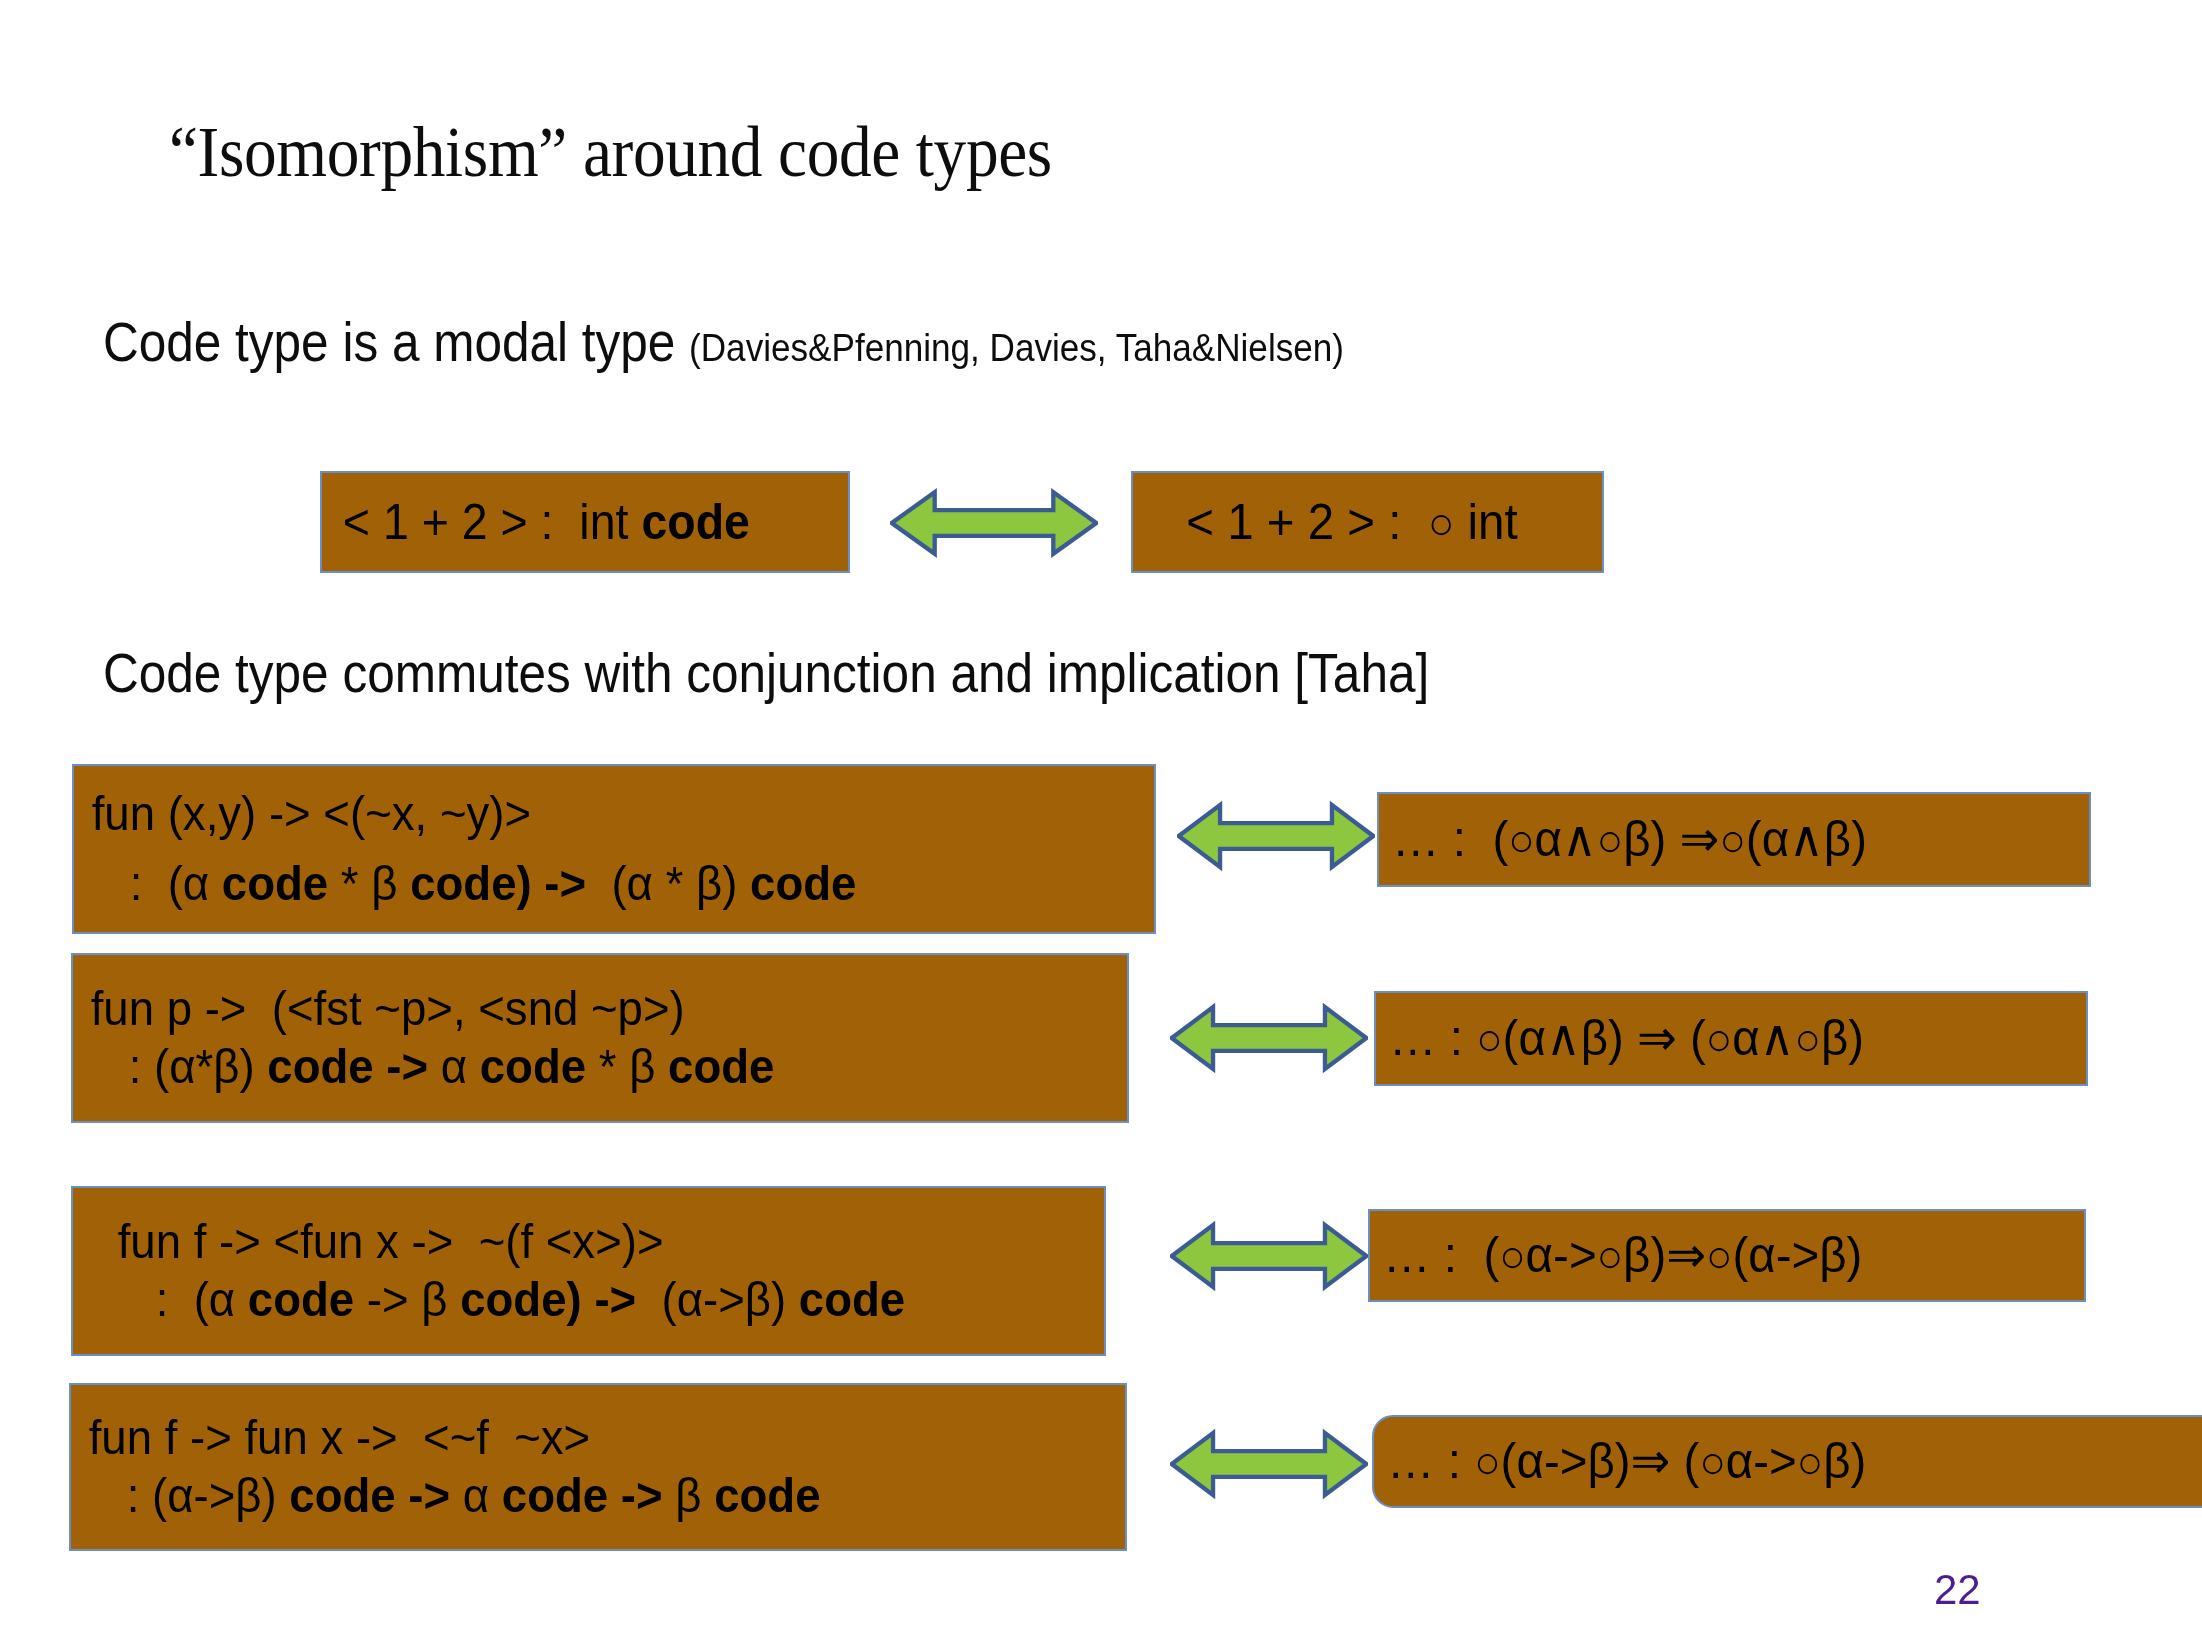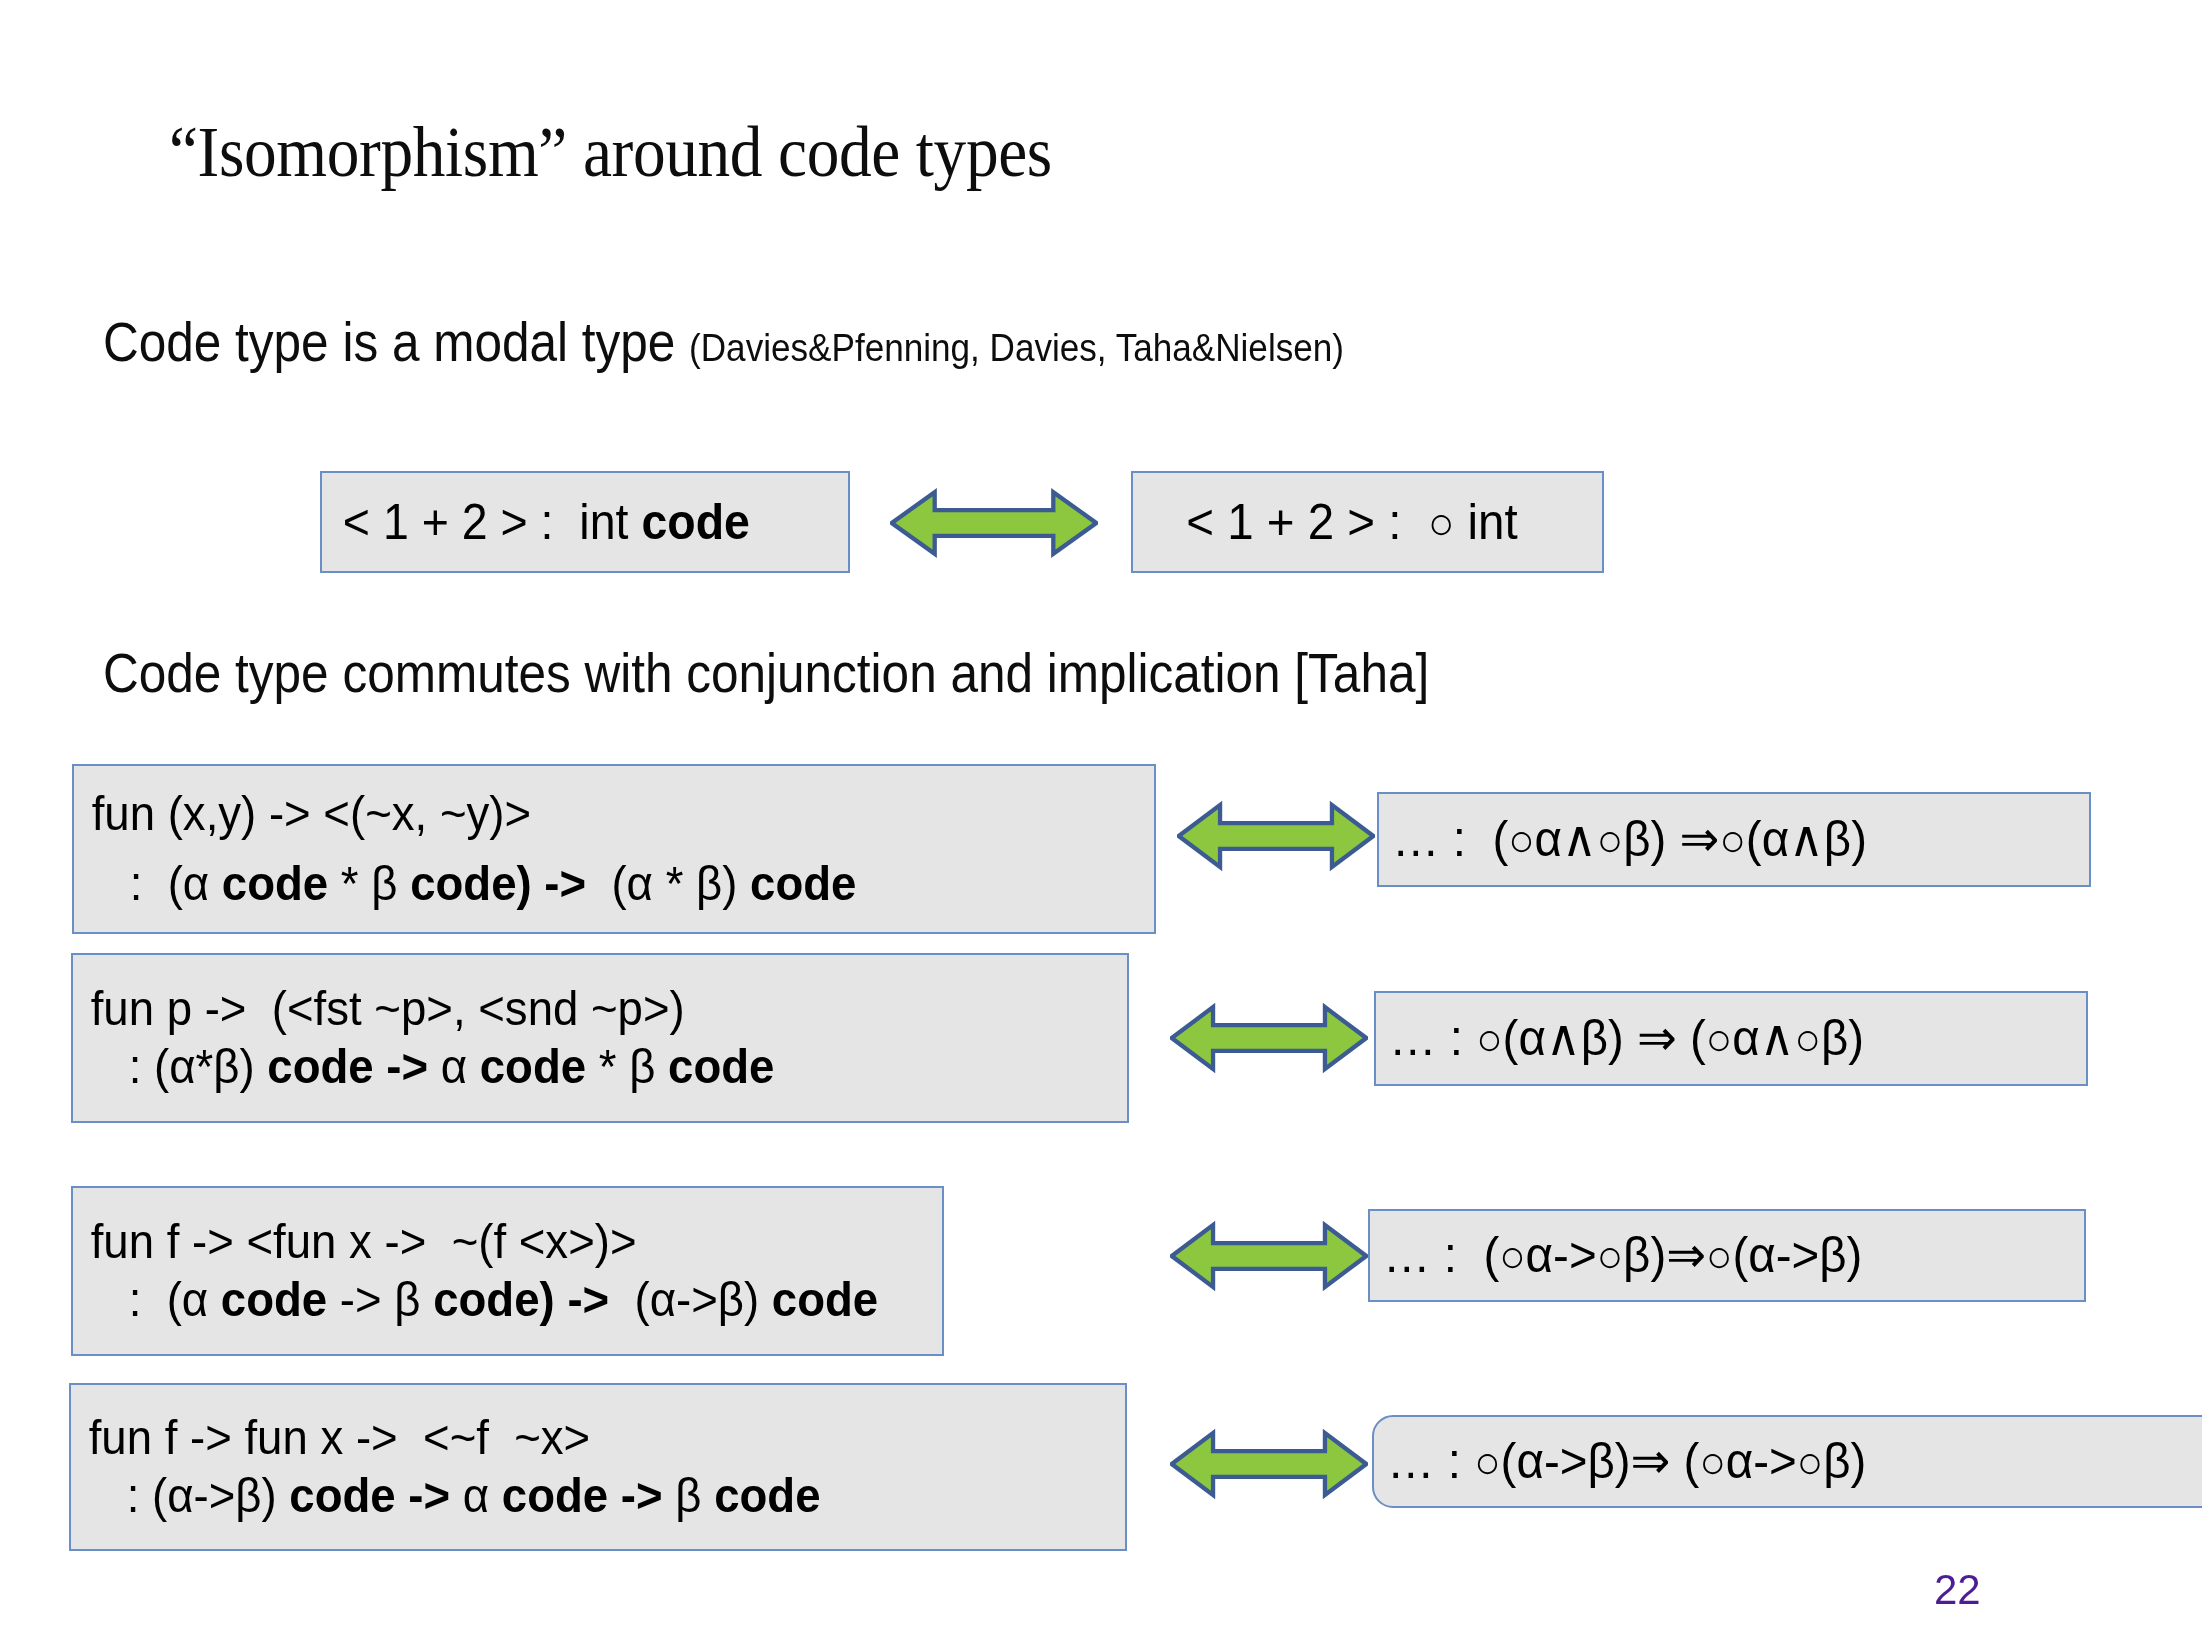--- a/index.html
+++ b/index.html
@@ -48,21 +48,21 @@
     font-weight: 400;
   }
   #heading-modal { left: 103px; top: 310px; }
   #heading-commutes { left: 103px; top: 641px; }
 
   
   .tbox {
     position: absolute;
     box-sizing: border-box;
     border: 2.6px solid #6a8ec6;
-    background: #e5e5e5;
+    background: #a16207;
     display: flex;
     flex-direction: column;
     justify-content: center;
   }
   .tbox .line {
     white-space: pre;
     font-size: 49px;
     line-height: 1.18;
     color: #000000;
     transform: scaleX(0.93);
@@ -78,21 +78,21 @@
 
   
   #box-conj-left  { left: 72px;   top: 764px;  width: 1084px; height: 170px; gap: 12px; }
   #box-conj-right { left: 1377px; top: 792px;  width: 714px;  height: 95px; }
 
   
   #box-proj-left  { left: 71px;   top: 953px; width: 1058px; height: 170px; }
   #box-proj-right { left: 1374px; top: 991px; width: 714px;  height: 95px; }
 
   
-  #box-impl-left  { left: 71px;   top: 1186px; width: 873px; height: 170px; }
+  #box-impl-left  { left: 71px;   top: 1186px; width: 1035px; height: 170px; padding-left: 27px; }
   #box-impl-right { left: 1368px; top: 1209px; width: 718px;  height: 93px; }
 
   
   #box-appl-left  { left: 69px;   top: 1383px; width: 1058px; height: 168px; }
   #box-appl-right { left: 1372px; top: 1415px; width: 866px;  height: 93px; border-radius: 21px; }
 
   
   .mathbox .line {
     font-size: 50px;
     padding-left: 13.8px;

